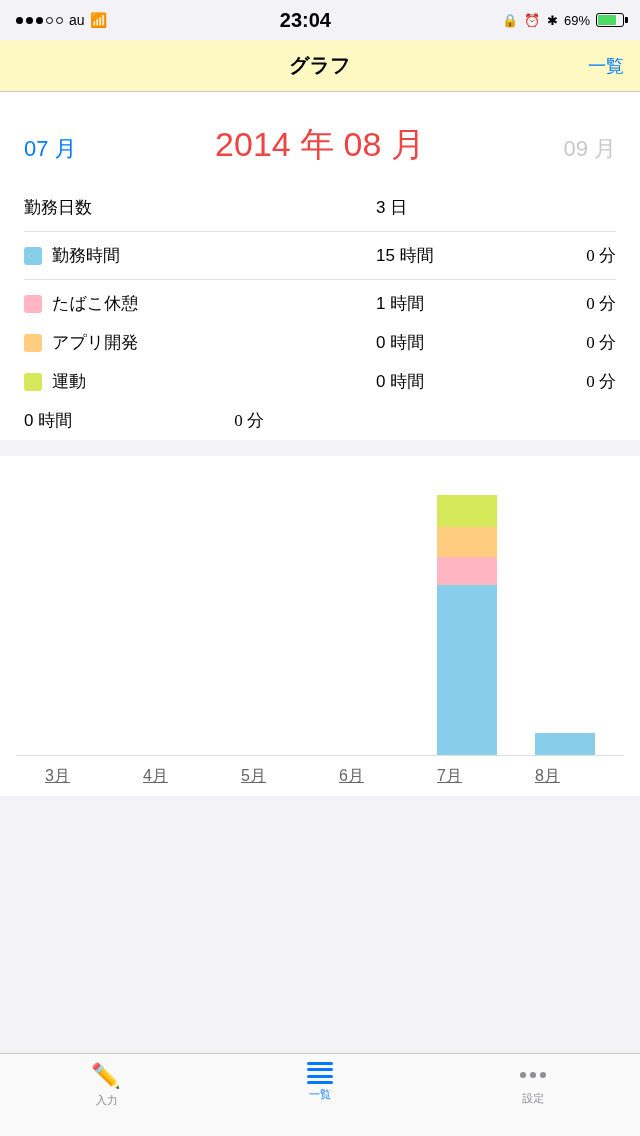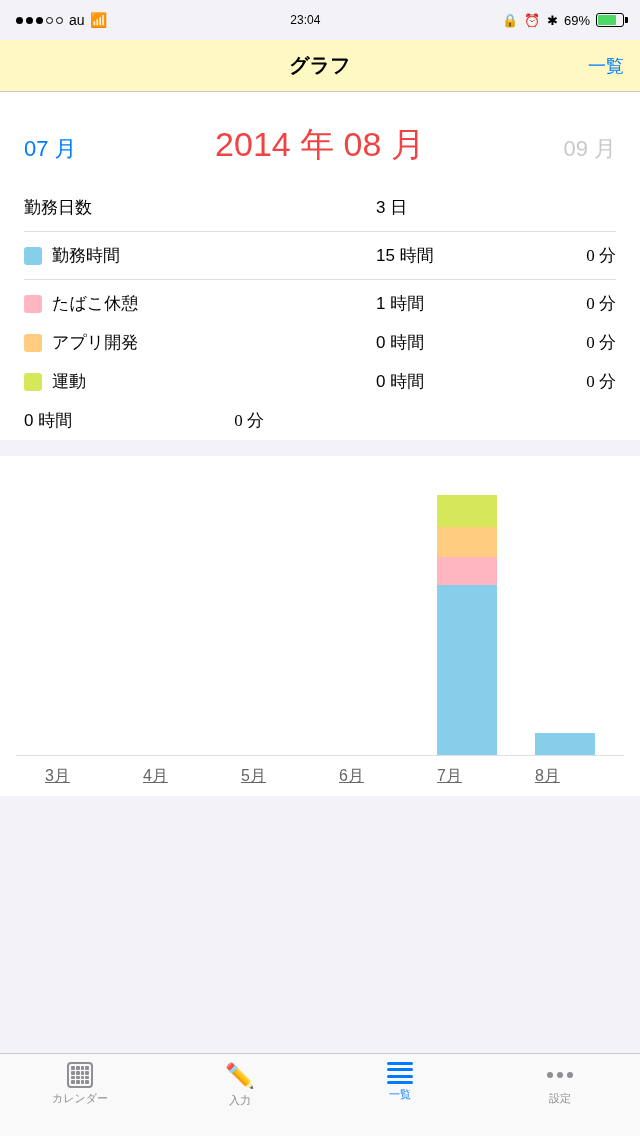--- a/index.html
+++ b/index.html
@@ -19,21 +19,21 @@
       height: 40px;
       background: #f2f2f7;
       display: flex;
       align-items: center;
       justify-content: space-between;
       padding: 0 16px;
       font-size: 14px;
       font-weight: 500;
     }
     .status-left { display: flex; align-items: center; gap: 6px; }
-    .status-center { font-size: 12px; font-weight: 400; }
+    .status-center { font-size: 20px; font-weight: 700; }
     .status-right { display: flex; align-items: center; gap: 6px; font-size: 13px; }
     .signal-dots { display: flex; gap: 3px; }
     .dot { width: 7px; height: 7px; border-radius: 50%; background: #000; }
     .dot.empty { background: transparent; border: 1.5px solid #000; }
     .wifi-icon { font-size: 14px; }
     .battery-container { display: flex; align-items: center; gap: 3px; }
     .battery-icon {
       width: 28px; height: 14px; border: 1.5px solid #000; border-radius: 3px;
       position: relative; display: flex; align-items: center; padding: 1px;
     }
@@ -298,41 +298,20 @@
     <span class="chart-label">4月</span>
     <span class="chart-label">5月</span>
     <span class="chart-label">6月</span>
     <span class="chart-label">7月</span>
     <span class="chart-label">8月</span>
   </div>
 </div>
 
 <div class="tab-bar">
 
-  <div class="tab-item">
-    <div class="calendar-grid">
-      <div class="cal-cell"></div>
-        <div class="cal-cell"></div>
-        <div class="cal-cell"></div>
-        <div class="cal-cell"></div>
-      <div class="cal-cell"></div>
-        <div class="cal-cell"></div>
-        <div class="cal-cell"></div>
-        <div class="cal-cell"></div>
-      <div class="cal-cell"></div>
-        <div class="cal-cell"></div>
-        <div class="cal-cell"></div>
-        <div class="cal-cell"></div>
-      <div class="cal-cell"></div>
-        <div class="cal-cell"></div>
-        <div class="cal-cell"></div>
-        <div class="cal-cell"></div>
-    </div>
-    <span class="tab-label">カレンダー</span>
-  </div>
 
   <div class="tab-item">
     <span style="font-size:24px; color:#8e8e93;">✏️</span>
     <span class="tab-label">入力</span>
   </div>
 
   <div class="tab-item">
     <div class="list-lines">
       <div class="list-line"></div>
       <div class="list-line"></div>

